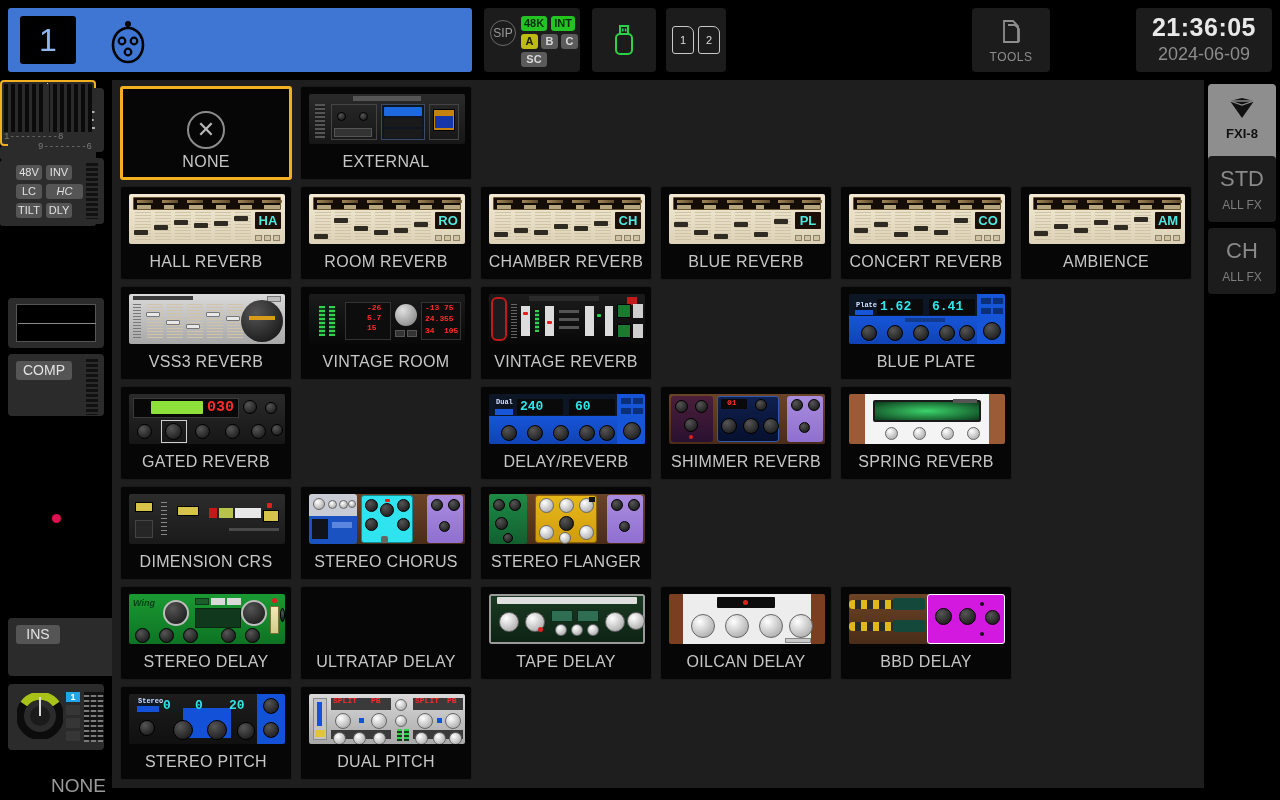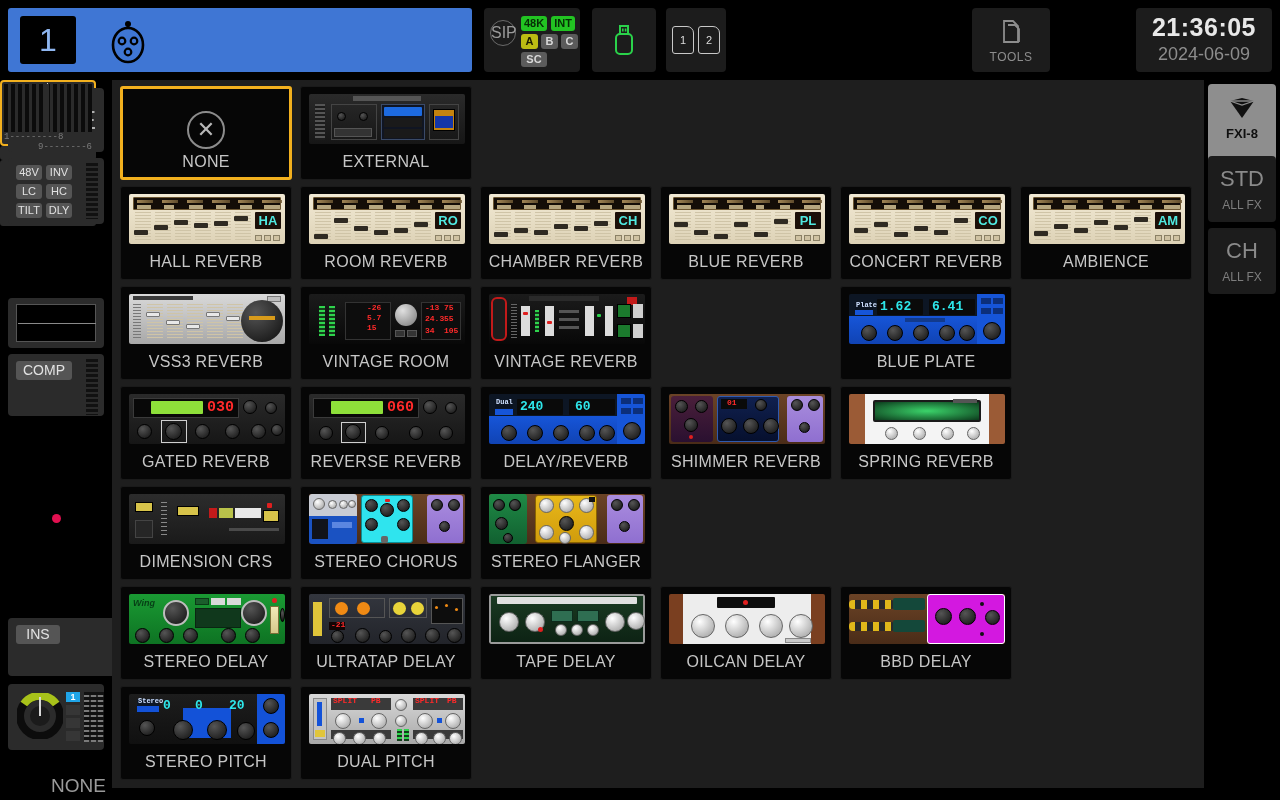--- a/index.html
+++ b/index.html
@@ -25,21 +25,21 @@
   }
   .chan-icon { position: absolute; left: 92px; top: 12px; width: 56px; height: 44px; }
 
   .hdr-box {
     position: absolute; background: #1c1c1c; border-radius: 4px;
   }
   .sip-box { left: 484px; top: 8px; width: 96px; height: 64px; }
   .sip-circle {
     position: absolute; left: 6px; top: 12px; width: 26px; height: 26px;
     border: 1.5px solid #6a6a6a; border-radius: 50%;
-    color: #9a9a9a; font-size: 16px; line-height: 24px; text-align: center;
+    color: #9a9a9a; font-size: 12px; line-height: 24px; text-align: center;
   }
   .pill {
     position: absolute; border-radius: 3px; font-size: 11px; font-weight: bold;
     text-align: center; line-height: 15px; height: 15px;
   }
   .pill.green { background: #22c322; color: #062d06; }
   .pill.yellow { background: #bcbc13; color: #1a1a00; }
   .pill.grey { background: #5b5b5b; color: #d8d8d8; }
   .p48k { left: 37px; top: 8px; width: 26px; }
   .pint { left: 67px; top: 8px; width: 24px; }
@@ -87,21 +87,21 @@
   }
 
   .eq-card { left: 8px; top: 78px; width: 96px; height: 66px; }
   .sbtn {
     position: absolute; background: #555; border-radius: 3px;
     color: #e2e2e2; font-size: 11px; text-align: center; line-height: 15px; height: 15px;
   }
   .b48v { left: 8px; top: 7px; width: 26px; }
   .binv { left: 38px; top: 7px; width: 26px; }
   .blc  { left: 8px; top: 26px; width: 26px; }
-  .bhc  { left: 38px; top: 26px; width: 26px; }
+  .bhc  { left: 38px; top: 26px; width: 37px; font-style: italic; }
   .btilt{ left: 8px; top: 45px; width: 26px; }
   .bdly { left: 38px; top: 45px; width: 26px; }
   .minimeter { position: absolute; right: 6px; top: 5px; width: 12px; height: 56px;
     background: repeating-linear-gradient(to bottom, #111 0 3px, #2b2b2b 3px 5px); }
 
   .gate-card { left: 8px; top: 150px; width: 96px; height: 62px; }
   .gate-btn { left: 8px; top: 7px; width: 48px; font-size: 14px; line-height: 19px; height: 19px; }
   .gate-led { position: absolute; right: 22px; top: 8px; width: 8px; height: 8px; background: #000; }
 
   .dyn-card { left: 8px; top: 218px; width: 96px; height: 50px; background: #2b2b2b; }
@@ -770,36 +770,20 @@
             <div class="knob-d" style="left:36px;top:29px;width:17px;height:17px"></div>
             <div class="mini" style="left:32px;top:26px;width:26px;height:23px;border:1px solid #cfcfcf"></div>
             <div class="knob-d" style="left:66px;top:30px;width:15px;height:15px"></div>
             <div class="knob-d" style="left:96px;top:30px;width:15px;height:15px"></div>
             <div class="knob-d" style="left:122px;top:30px;width:15px;height:15px"></div>
             <div class="knob-d" style="left:142px;top:30px;width:12px;height:12px"></div>
           </div>
           <div class="tile-label">GATED REVERB</div>
         </div>
 
-        <div class="tile" style="left:180px">
-          <div class="thumb darkrack">
-            <div class="mini" style="left:4px;top:4px;width:106px;height:20px;background:#080808;border:1px solid #3a3a3a"></div>
-            <div class="lcd-green" style="left:22px;top:7px;width:52px;height:13px"></div>
-            <div class="vfd-red" style="left:78px;top:5px;font-size:15px">060</div>
-            <div class="knob-d" style="left:114px;top:6px;width:14px;height:14px"></div>
-            <div class="knob-d" style="left:136px;top:8px;width:12px;height:12px"></div>
-            <div class="knob-d" style="left:10px;top:32px;width:14px;height:14px"></div>
-            <div class="knob-d" style="left:36px;top:30px;width:16px;height:16px"></div>
-            <div class="mini" style="left:32px;top:28px;width:25px;height:21px;border:1px solid #cfcfcf"></div>
-            <div class="knob-d" style="left:66px;top:32px;width:14px;height:14px"></div>
-            <div class="knob-d" style="left:100px;top:32px;width:14px;height:14px"></div>
-            <div class="knob-d" style="left:130px;top:32px;width:14px;height:14px"></div>
-          </div>
-          <div class="tile-label">REVERSE REVERB</div>
-        </div>
 
         <div class="tile" style="left:360px">
           <div class="thumb bluerack">
             <div class="mini" style="left:128px;top:0;width:28px;height:50px;background:#1655d8"></div>
             <div class="mini" style="left:6px;top:6px;width:18px;height:8px;background:#0a1220"></div>
             <div class="vfd-num" style="left:7px;top:4px;font-size:7px;color:#cfe0ff">Dual</div>
             <div class="mini" style="left:6px;top:15px;width:18px;height:6px;background:#1655d8"></div>
             <div class="vfd" style="left:28px;top:5px;width:46px;height:16px"></div>
             <div class="vfd-num" style="left:31px;top:5px;font-size:13px">240</div>
             <div class="vfd" style="left:80px;top:5px;width:46px;height:16px"></div>
@@ -941,42 +925,20 @@
             <div class="knob-d" style="left:6px;top:34px;width:15px;height:15px"></div>
             <div class="knob-d" style="left:30px;top:34px;width:15px;height:15px"></div>
             <div class="knob-d" style="left:54px;top:34px;width:15px;height:15px"></div>
             <div class="knob-d" style="left:92px;top:34px;width:15px;height:15px"></div>
             <div class="knob-d" style="left:116px;top:34px;width:15px;height:15px"></div>
           </div>
           <div class="tile-label">STEREO DELAY</div>
         </div>
 
         <div class="tile" style="left:180px">
-          <div class="thumb">
-            <div class="th-bg" style="background:linear-gradient(#33363e,#22242a)"></div>
-            <div class="mini" style="left:4px;top:8px;width:9px;height:34px;background:#e0c53a"></div>
-            <div class="mini" style="left:20px;top:4px;width:56px;height:20px;border:1px solid #555"></div>
-            <div class="led-o" style="left:26px;top:8px;width:13px;height:13px"></div>
-            <div class="led-o" style="left:48px;top:8px;width:13px;height:13px"></div>
-            <div class="mini" style="left:80px;top:4px;width:38px;height:20px;border:1px solid #555"></div>
-            <div class="mini" style="left:84px;top:8px;width:13px;height:13px;border-radius:50%;background:#e8d43a"></div>
-            <div class="mini" style="left:102px;top:8px;width:13px;height:13px;border-radius:50%;background:#e8d43a"></div>
-            <div class="mini" style="left:122px;top:4px;width:32px;height:26px;background:#0d0d0d;border:1px solid #555"></div>
-            <div class="led-o" style="left:126px;top:12px;width:3px;height:3px"></div>
-            <div class="led-o" style="left:136px;top:10px;width:3px;height:3px"></div>
-            <div class="led-o" style="left:146px;top:14px;width:3px;height:3px"></div>
-            <div class="mini" style="left:20px;top:28px;width:16px;height:8px;background:#120404"></div>
-            <div class="vfd-red" style="left:22px;top:26px;font-size:8px">-21</div>
-            <div class="knob-d" style="left:22px;top:36px;width:13px;height:13px"></div>
-            <div class="knob-d" style="left:46px;top:34px;width:15px;height:15px"></div>
-            <div class="knob-d" style="left:70px;top:36px;width:13px;height:13px"></div>
-            <div class="knob-d" style="left:92px;top:34px;width:15px;height:15px"></div>
-            <div class="knob-d" style="left:116px;top:34px;width:15px;height:15px"></div>
-            <div class="knob-d" style="left:138px;top:34px;width:15px;height:15px"></div>
-          </div>
           <div class="tile-label">ULTRATAP DELAY</div>
         </div>
 
         <div class="tile" style="left:360px">
           <div class="thumb">
             <div class="th-bg greenboard" style="border:2px solid #9a9a9a;border-radius:2px"></div>
             <div class="mini" style="left:8px;top:3px;width:140px;height:7px;background:#e0e0e0;border-radius:1px"></div>
             <div class="knob-l" style="left:10px;top:18px;width:20px;height:20px"></div>
             <div class="knob-l" style="left:36px;top:18px;width:20px;height:20px"></div>
             <div class="mini" style="left:62px;top:16px;width:22px;height:12px;background:#2f6e52;border:1px solid #0d2a1c"></div>

